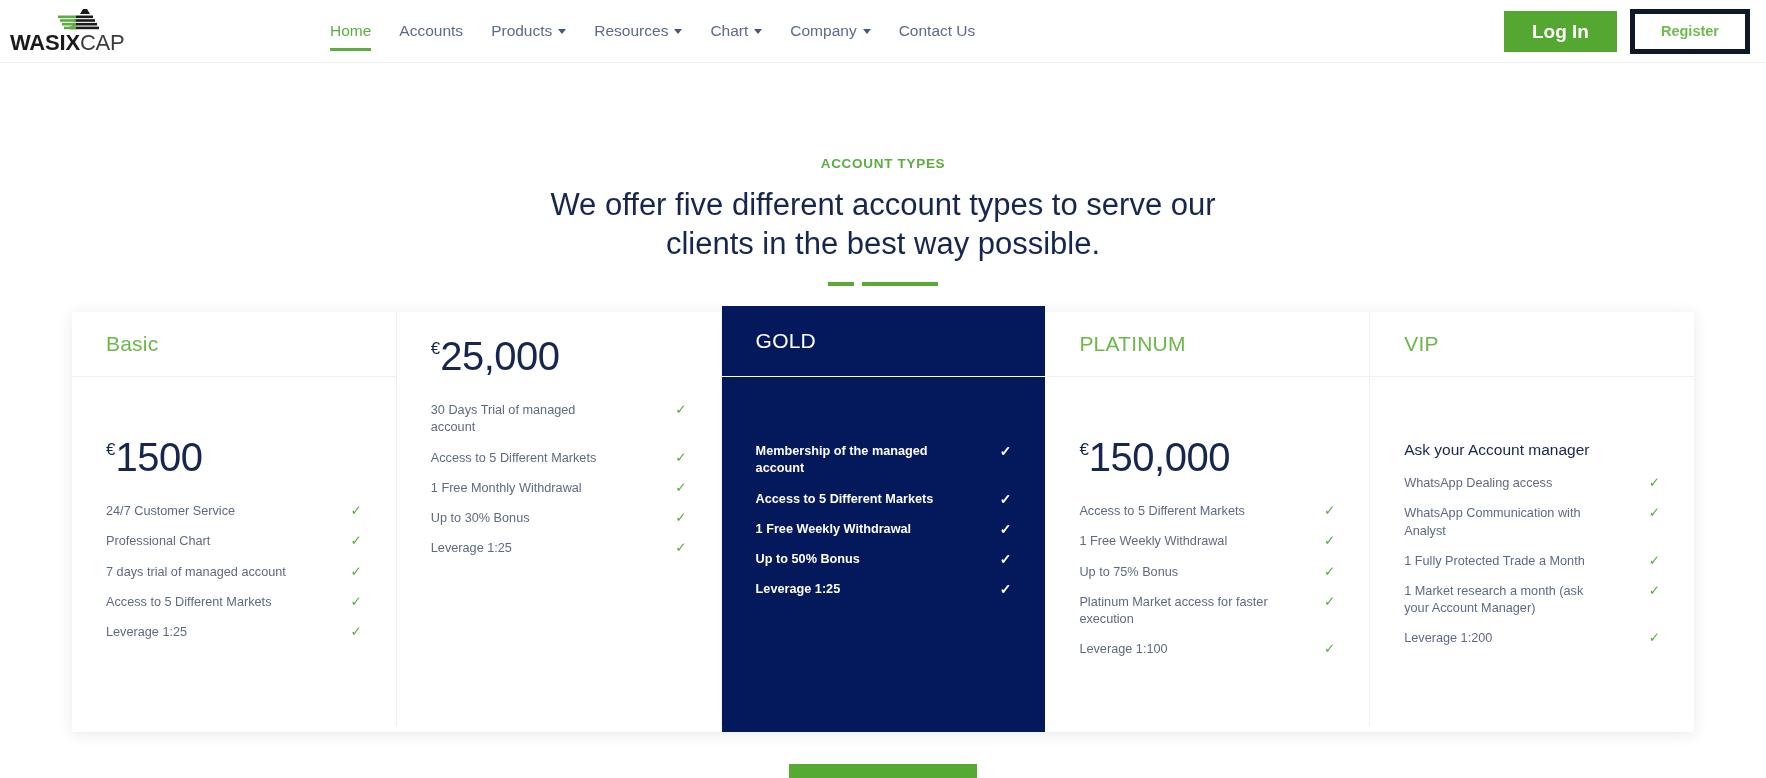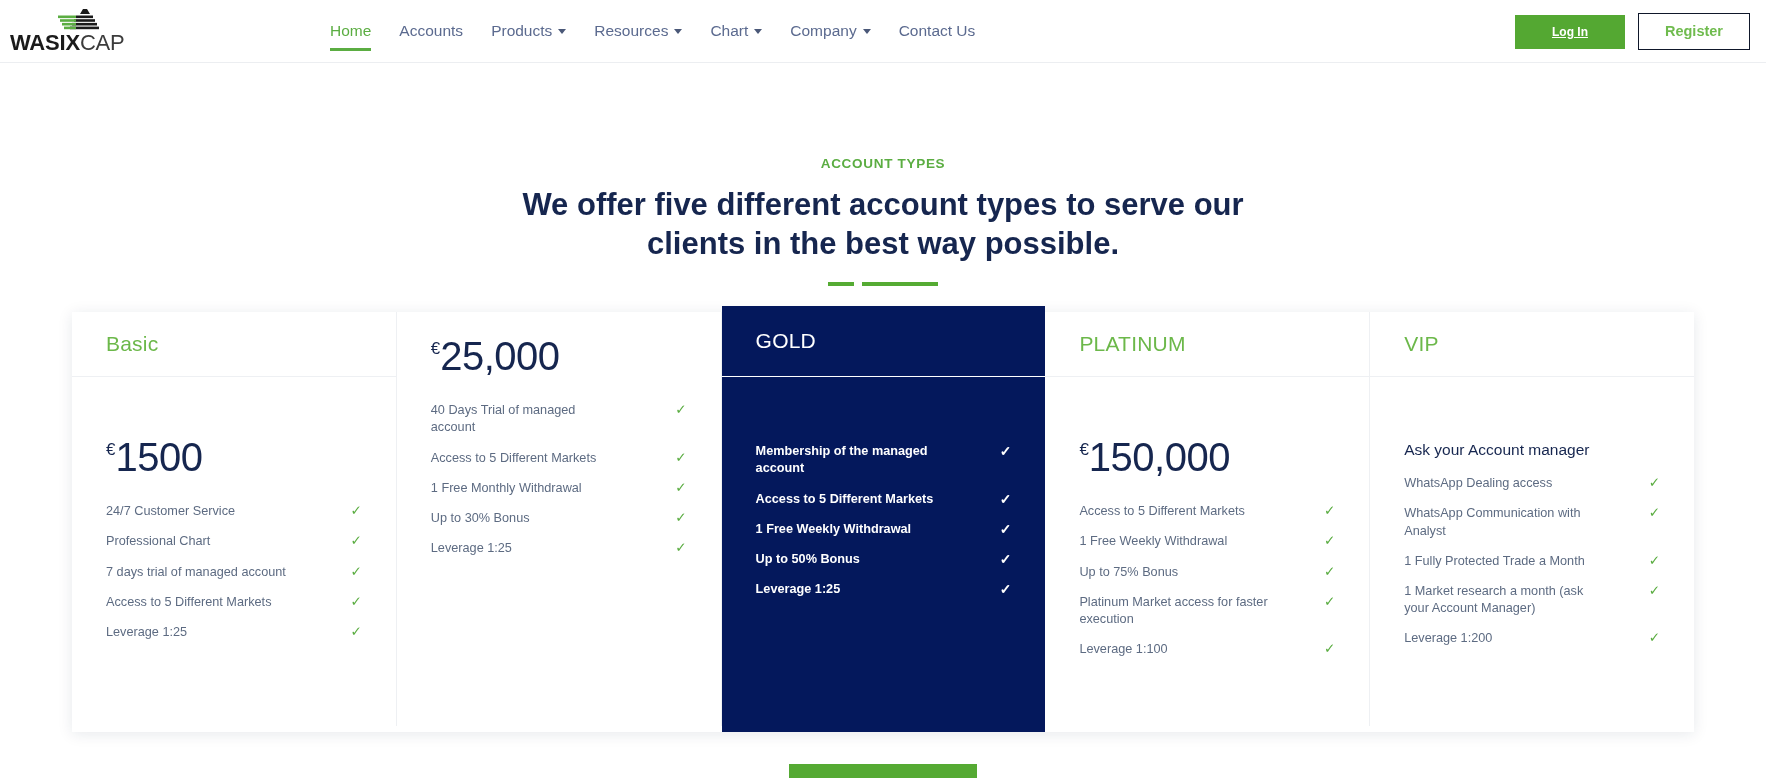--- a/index.html
+++ b/index.html
@@ -81,34 +81,33 @@
     right: 16px;
     top: 0;
     height: 63px;
     display: flex;
     align-items: center;
     gap: 13px;
   }
   .btn-login {
     background: #54a832;
     color: #ffffff;
-    font-size: 12px;
+    font-size: 19px;
     font-weight: 700;
     border: 1px solid #54a832;
-    padding: 10px 36px;
+    padding: 10px 27px;
     cursor: pointer;
     line-height: 1;
-    text-decoration: underline;
   }
   .btn-register {
     background: #ffffff;
     color: #6fbb4e;
     font-size: 14.5px;
     font-weight: 700;
-    border: 1px solid #0f172a;
+    border: 5px solid #0f172a;
     padding: 10px 26px;
     cursor: pointer;
     line-height: 1;
   }
 
   
   .section-head {
     text-align: center;
     padding-top: 93px;
   }
@@ -116,21 +115,21 @@
     font-size: 13.5px;
     font-weight: 700;
     letter-spacing: 0.7px;
     color: #5bad42;
   }
   .headline {
     margin-top: 14px;
     font-size: 31px;
     line-height: 1.27;
     color: #16264f;
-    font-weight: 700;
+    font-weight: 400;
   }
   .rule {
     margin: 18px auto 0;
     width: 110px;
     display: flex;
     justify-content: center;
     gap: 8px;
   }
   .rule .seg1 { width: 26px; height: 4px; background: #55ab33; }
   .rule .seg2 { width: 76px; height: 4px; background: #55ab33; }
@@ -334,21 +333,21 @@
           </li>
       </ul>
     </div>
   </div>
 
   <div class="card">
     <div class="card-body">
       <div class="price"><span class="cur">€</span><span class="amt">25,000</span></div>
       <ul class="feat-list">
         <li class="feat">
-            <span class="feat-text">40 Days Trial of managed account</span>
+            <span class="feat-text">30 Days Trial of managed account</span>
             <span class="check">✓</span>
           </li>
         <li class="feat">
             <span class="feat-text">Access to 5 Different Markets</span>
             <span class="check">✓</span>
           </li>
         <li class="feat">
             <span class="feat-text">1 Free Monthly Withdrawal</span>
             <span class="check">✓</span>
           </li>

